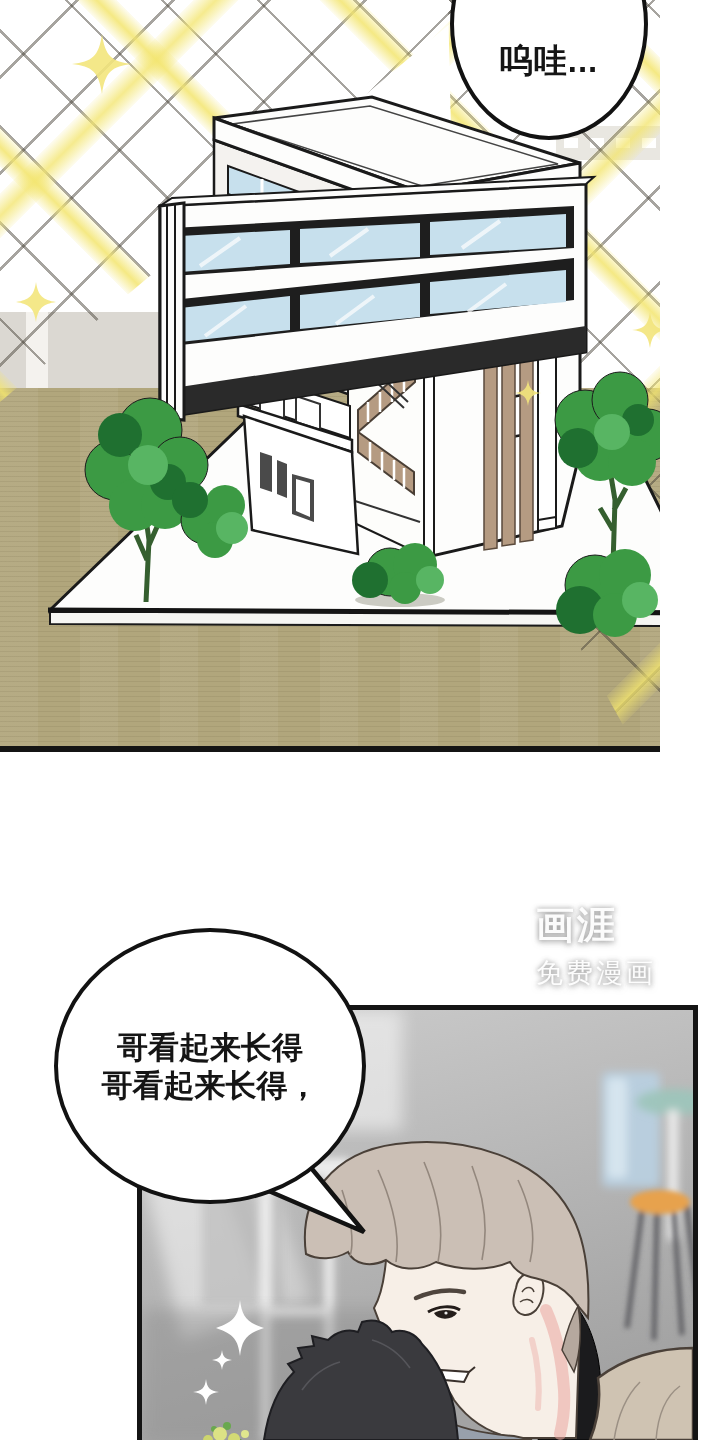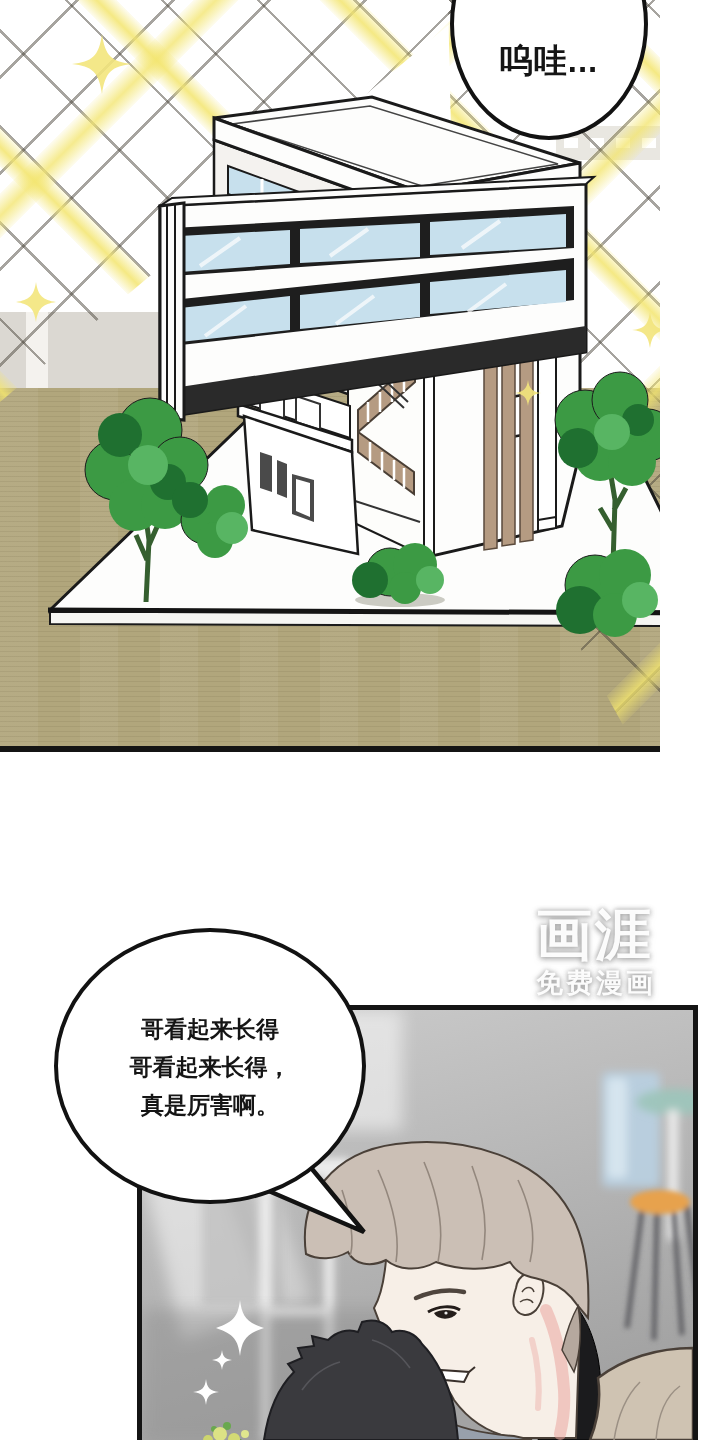--- a/index.html
+++ b/index.html
@@ -25,29 +25,29 @@
   .lattice-tl{clip-path:polygon(0 0,478px 0,0 402px);}
   .lattice-r{clip-path:polygon(448px 0,720px 0,720px 752px,638px 752px,458px 428px);}
   .scene1{position:absolute;left:0;top:0;z-index:3;}
 
   
   .bubble{position:absolute;background:#fff;border:4.5px solid #121212;border-radius:50%;z-index:20;}
   .bubble1{left:450px;top:-92px;width:190px;height:224px;}
   .bubble1-text{position:absolute;bottom:52px;left:0;width:100%;text-align:center;
     font-size:33px;font-weight:700;color:#151515;letter-spacing:1px;}
   .bubble2{left:54px;top:928px;width:304px;height:268px;z-index:30;display:flex;align-items:center;justify-content:center;}
-  .bubble2-lines{text-align:center;font-size:23px;line-height:38px;font-weight:700;color:#151515;margin-top:2px;}
+  .bubble2-lines{text-align:center;font-size:31px;line-height:38px;font-weight:700;color:#151515;margin-top:2px;}
   .bubble2-lines span{display:block;white-space:nowrap;}
   .tail-svg{position:absolute;left:0;top:0;z-index:25;pointer-events:none;}
 
   
   .watermark{position:absolute;left:536px;top:894px;z-index:40;color:rgba(255,255,255,.95);
     text-shadow:0 0 5px rgba(150,150,150,.85),0 2px 6px rgba(120,120,120,.55);}
-  .wm-logo{font-size:56px;font-weight:900;letter-spacing:3px;line-height:62px;margin-top:10px;}
-  .wm-sub{font-size:27px;font-weight:700;letter-spacing:3px;line-height:34px;}
+  .wm-logo{font-size:38px;font-weight:900;letter-spacing:3px;line-height:62px;}
+  .wm-sub{font-size:27px;font-weight:400;letter-spacing:3px;line-height:34px;}
 
   
   .panel2{position:absolute;left:137px;top:1005px;width:551px;height:435px;
     border:5px solid #141414;border-bottom:none;background:#bdbdbd;overflow:hidden;z-index:10;}
   .scene2{position:absolute;left:0;top:0;}
 
   
   .ink{stroke:#1a1a1a;}
   .white-f{fill:#fdfdfc;}
   .glass{fill:var(--glass);}
@@ -304,21 +304,20 @@
   </div>
 
   <svg class="tail-svg" width="720" height="1440" viewBox="0 0 720 1440">
     <polygon points="298,1152 364,1232 248,1182" fill="#fff" stroke="#121212" stroke-width="4.5"></polygon>
   </svg>
 
   <div class="bubble bubble2">
     <div class="bubble2-lines">
       <span>哥看起来长得</span>
       <span>哥看起来长得，</span>
-      <span>真是厉害啊。</span>
     </div>
   </div>
 
   <div class="watermark">
     <div class="wm-logo">画涯</div>
     <div class="wm-sub">免费漫画</div>
   </div>
 
 </div>
 

